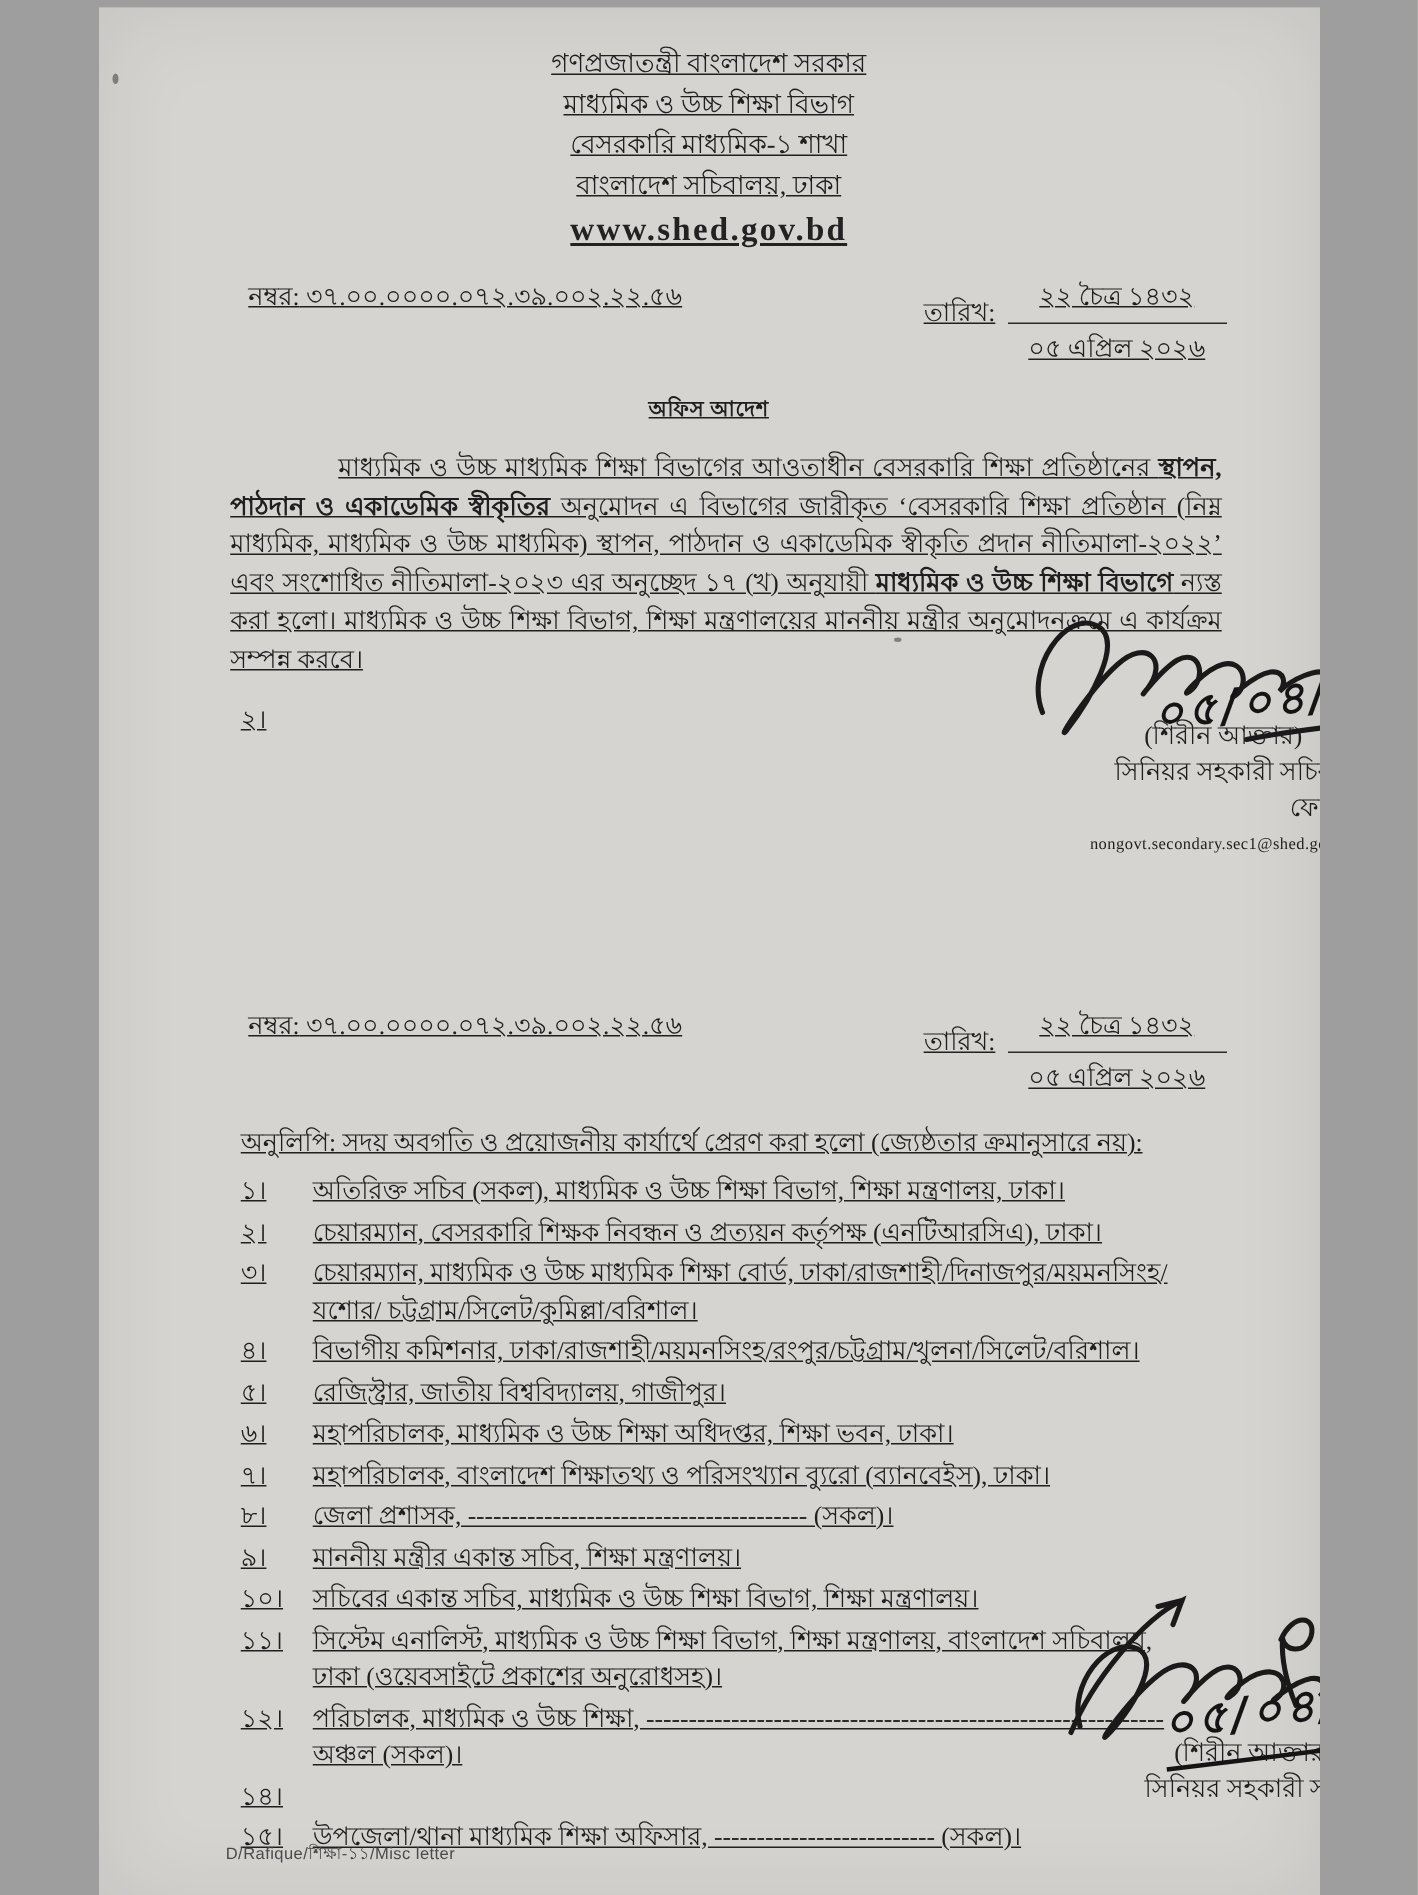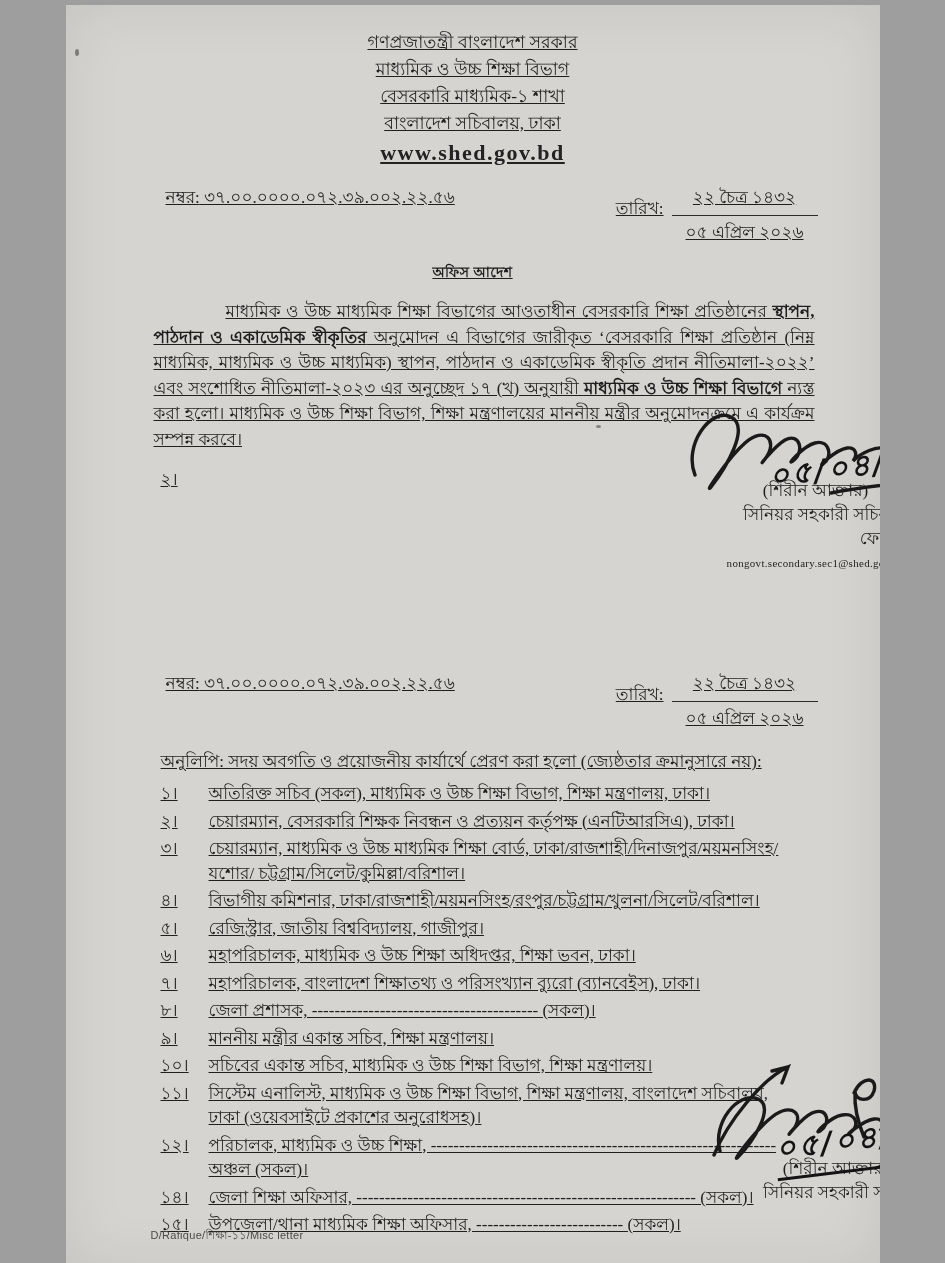--- a/index.html
+++ b/index.html
@@ -190,21 +190,20 @@
     <div class="dist-row">
         <span class="dist-num">১১।</span>
         <span class="dist-text">সিস্টেম এনালিস্ট, মাধ্যমিক ও উচ্চ শিক্ষা বিভাগ, শিক্ষা মন্ত্রণালয়, বাংলাদেশ সচিবালয়, ঢাকা (ওয়েবসাইটে প্রকাশের অনুরোধসহ)।</span>
       </div>
     <div class="dist-row">
         <span class="dist-num">১২।</span>
         <span class="dist-text">পরিচালক, মাধ্যমিক ও উচ্চ শিক্ষা, ------------------------------------------------------------- অঞ্চল (সকল)।</span>
       </div>
     <div class="dist-row">
         <span class="dist-num">১৪।</span>
-        <span class="dist-text">জেলা শিক্ষা অফিসার, ------------------------------------------------------------ (সকল)।</span>
       </div>
     <div class="dist-row">
         <span class="dist-num">১৫।</span>
         <span class="dist-text">উপজেলা/থানা মাধ্যমিক শিক্ষা অফিসার, -------------------------- (সকল)।</span>
       </div>
 
   </div>
 
   <div class="sigblock sigblock2 sig2">
     <svg class="scribble sig2-svg" width="270" height="110" viewBox="0 0 270 110">

